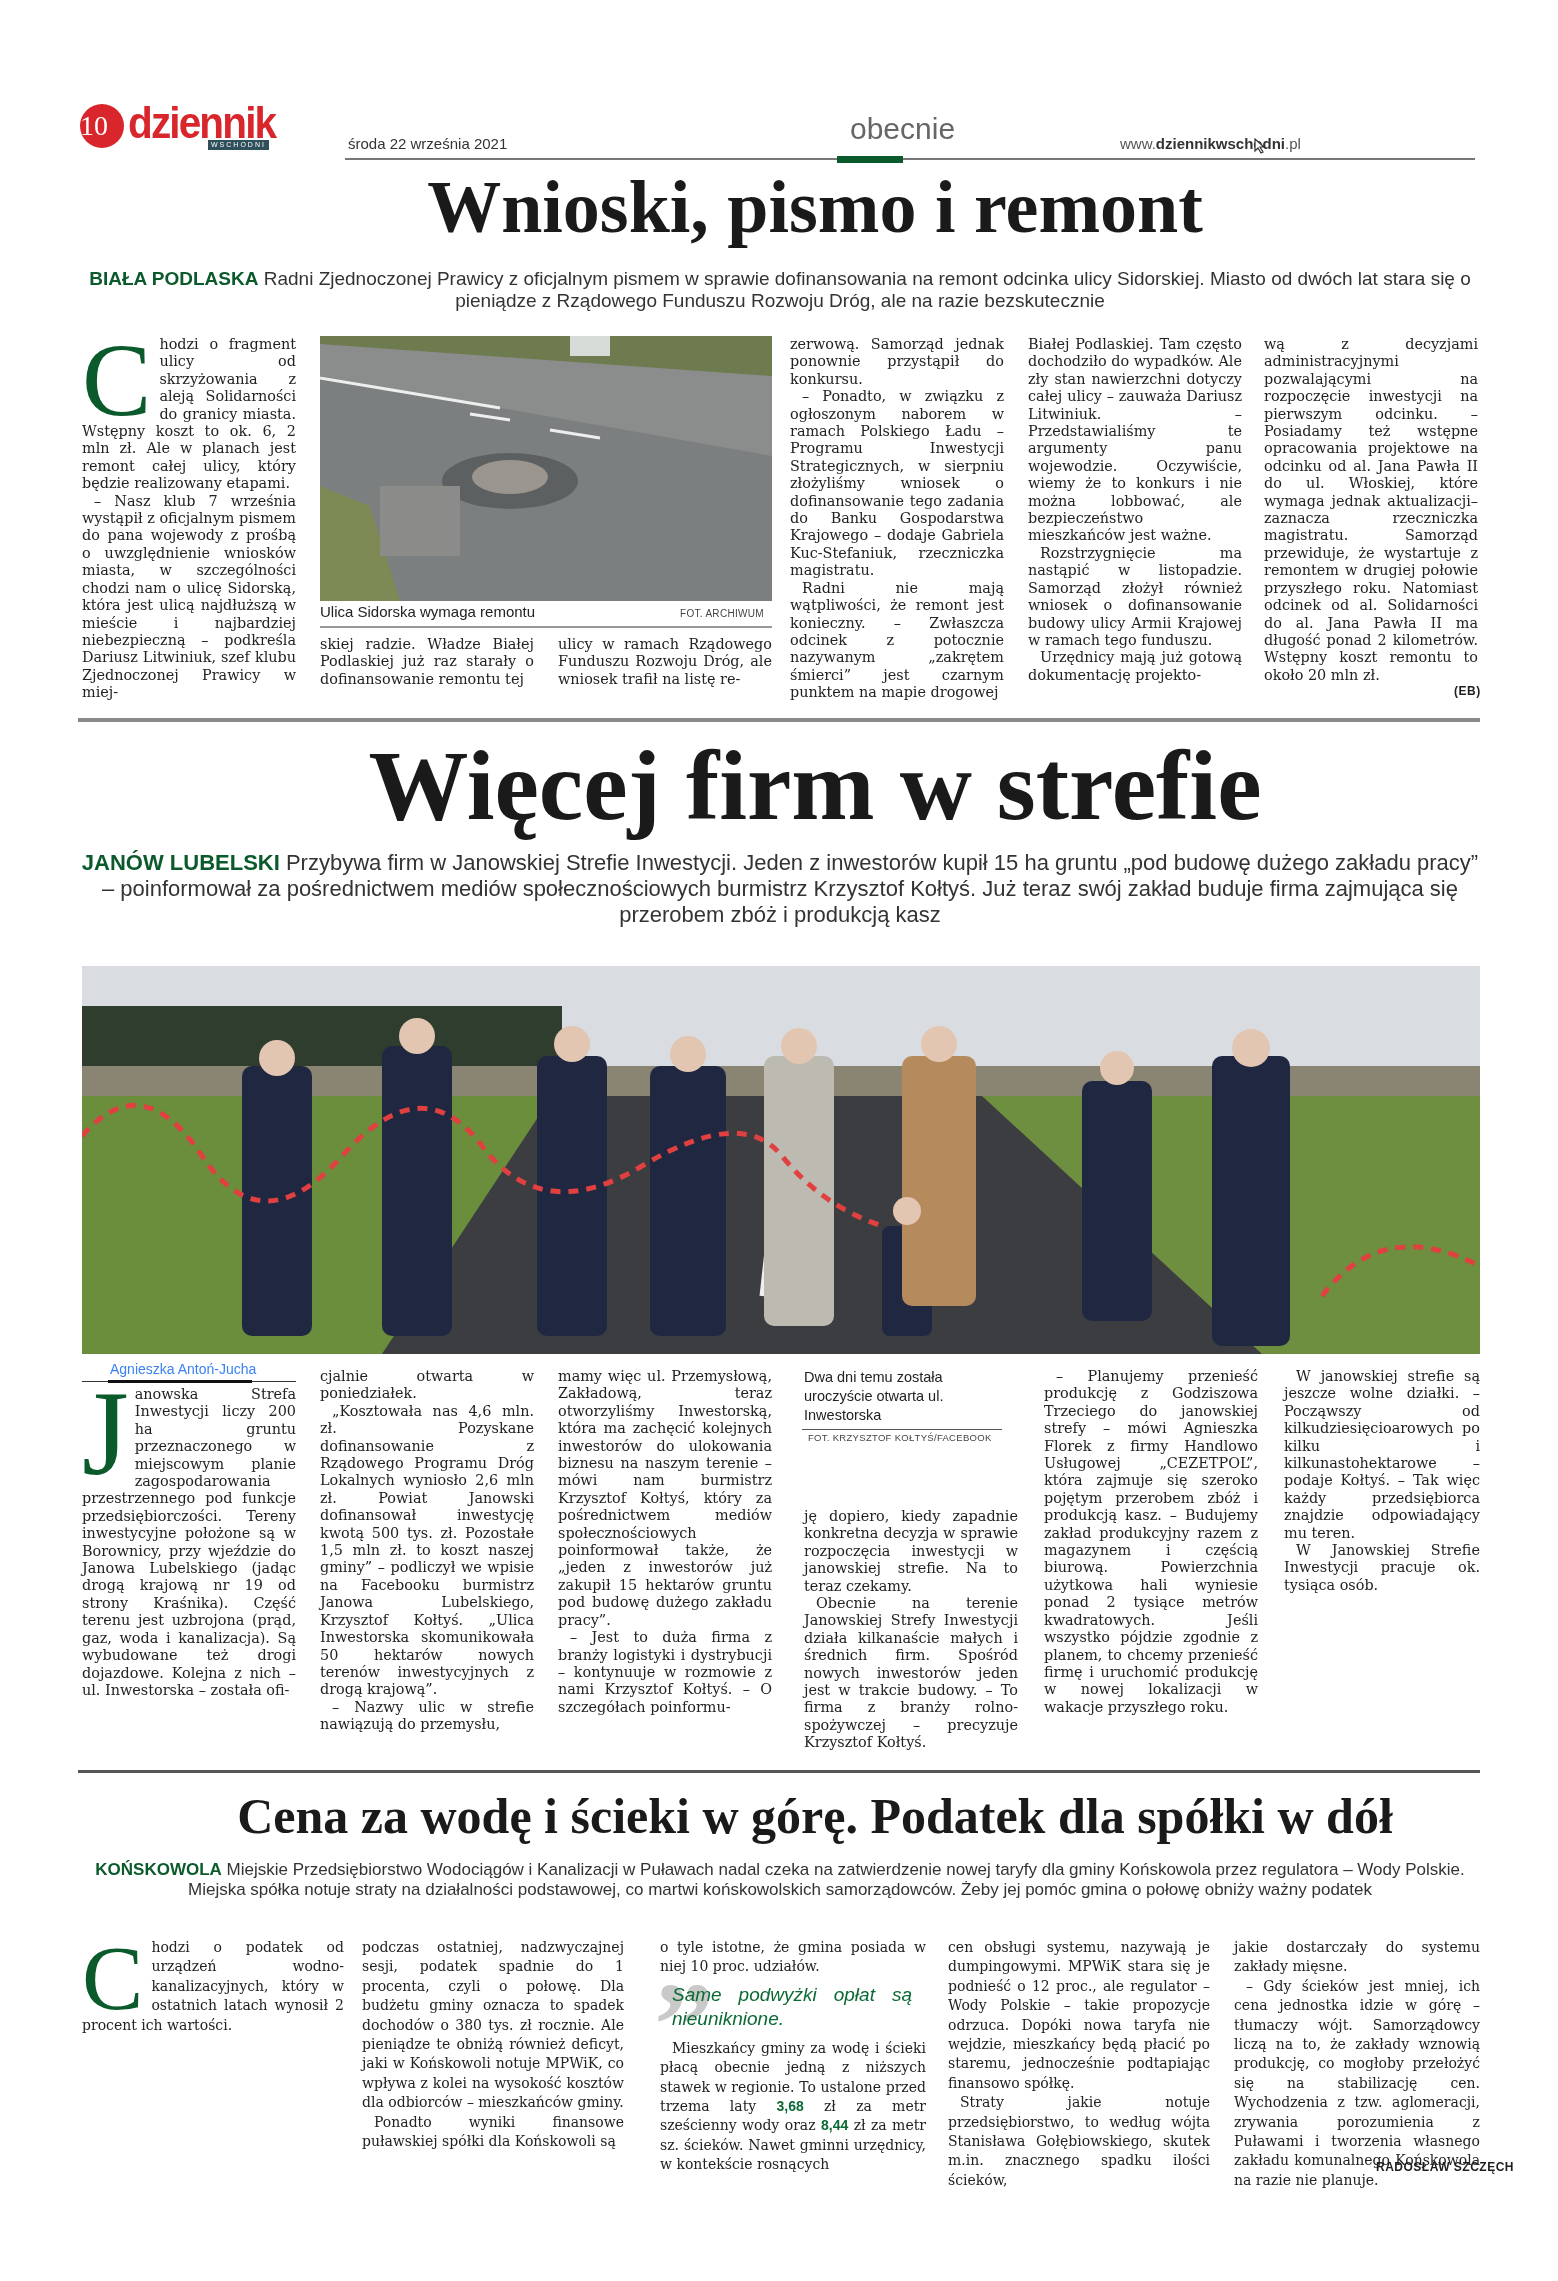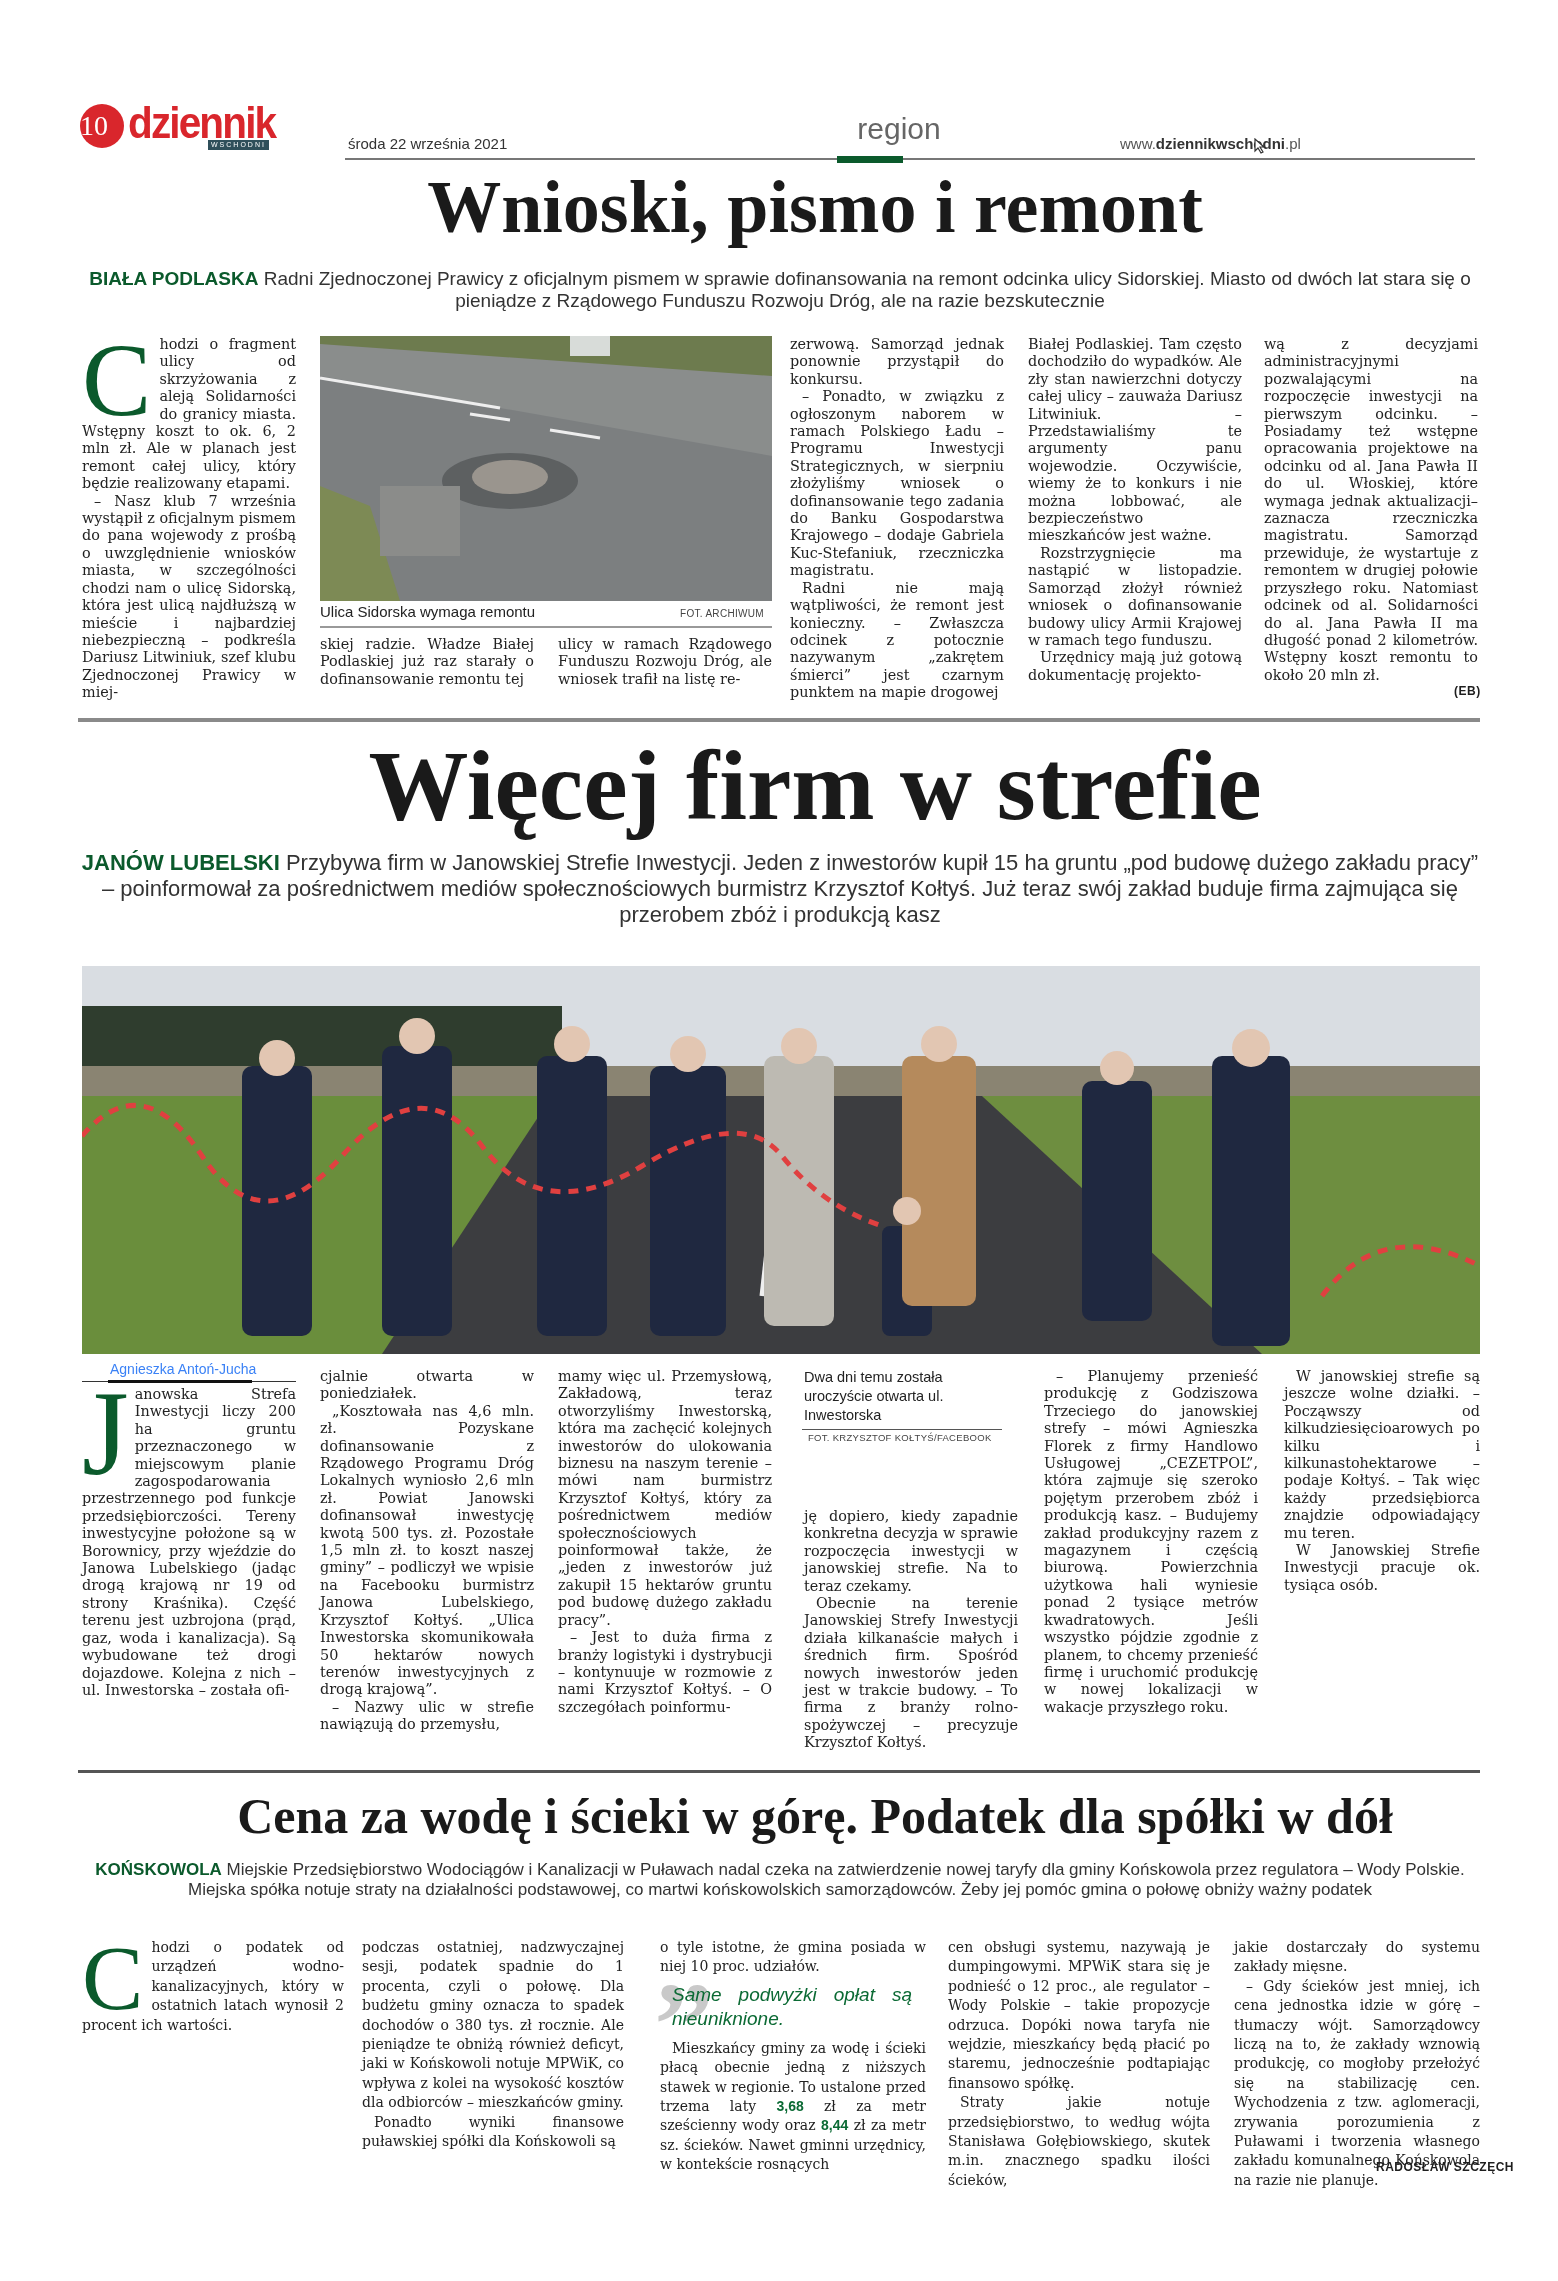--- a/index.html
+++ b/index.html
@@ -35,21 +35,21 @@
   .sig{font-family:"Liberation Sans",sans-serif;font-weight:bold;font-size:12px;letter-spacing:0.5px;}
 </style>
 </head>
 <body>
 
 <div class="abs pagenum">10</div>
 <div class="abs logo">dziennik</div>
 <div class="abs logo-sub">WSCHODNI</div>
 <div class="abs date">środa 22 września 2021</div>
 <div class="abs rule-top"></div>
-<div class="abs section">region</div>
+<div class="abs section">obecnie</div>
 <div class="abs section-bar"></div>
 <div class="abs www"><span>www.</span><b>dziennikwschodni</b><span>.pl</span></div>
 <svg class="abs cursor-icon" viewBox="0 0 14 16">
     <path d="M1 1 L1 13 L4 10 L7 15 L9 14 L6 9 L10 9 Z" fill="#fff" stroke="#333" stroke-width="1.2"></path>
   </svg>
 
 <div class="abs h1" style="left:0;top:164px;width:1558px;font-size:74px;line-height:86px;">Wnioski, pismo i remont</div>
 <div class="abs lead" style="left:80px;top:268px;width:1400px;font-size:19px;line-height:22px;">
   <span class="place">BIAŁA PODLASKA</span>
   <span>Radni Zjednoczonej Prawicy z oficjalnym pismem w sprawie dofinansowania na remont odcinka ulicy Sidorskiej. Miasto od dwóch lat stara się o pieniądze z Rządowego Funduszu Rozwoju Dróg, ale na razie bezskutecznie</span>

